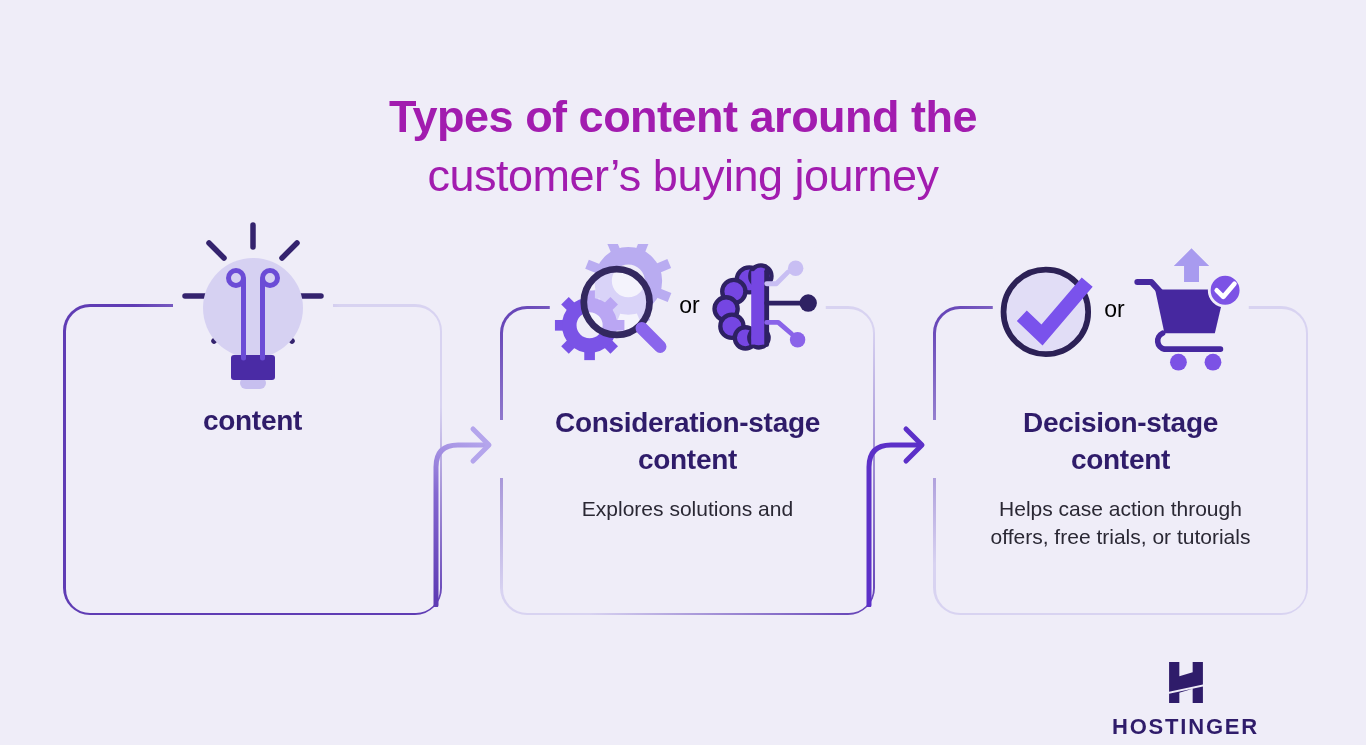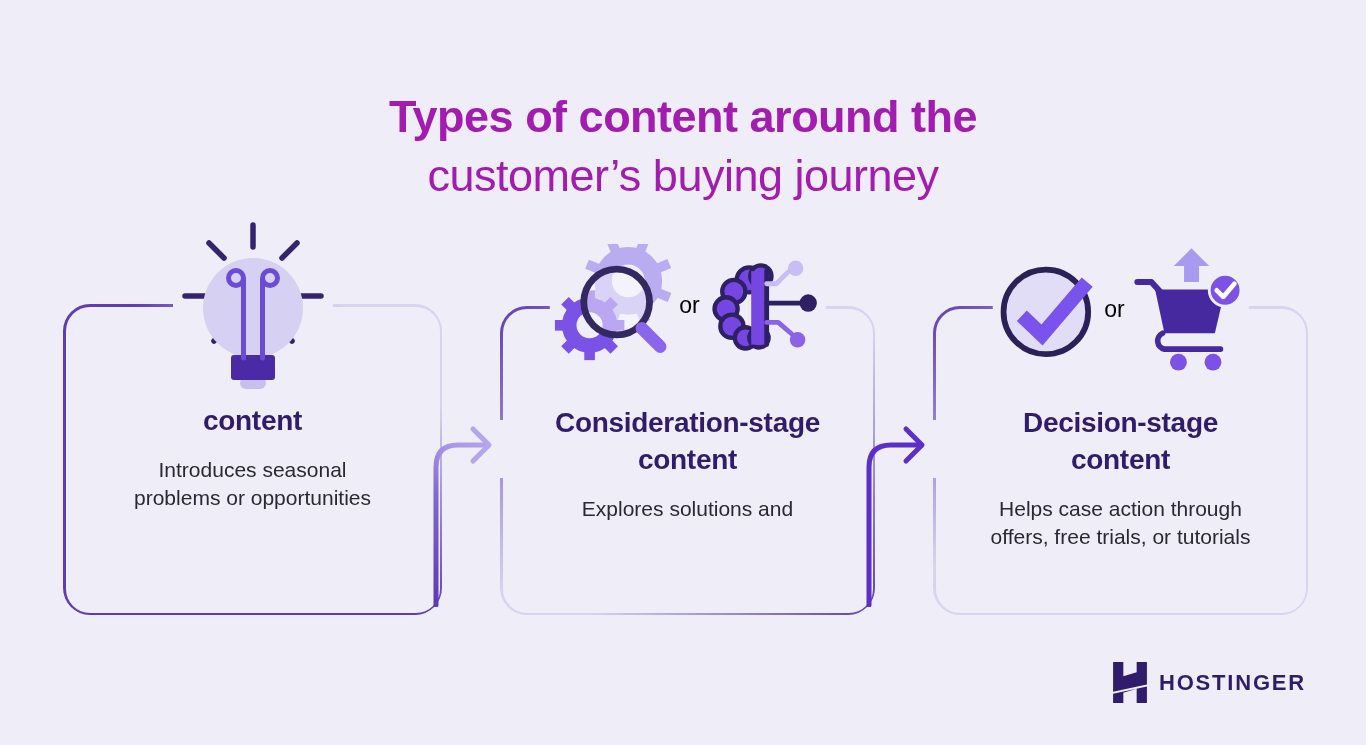--- a/index.html
+++ b/index.html
@@ -41,21 +41,21 @@
 
   
   .arrow{position:absolute;width:85px;height:200px;}
   .arrow1{left:420px;top:407px;}
   .arrow2{left:853px;top:407px;}
   .patch{position:absolute;width:12px;height:58px;top:420px;background:#EFEDF8;}
   .patch2{left:495px;}
   .patch3{left:928px;}
 
   
-  .footer{position:absolute;left:1112px;top:662px;display:flex;align-items:center;gap:11px;}
+  .footer{position:absolute;left:1112px;top:662px;display:flex;align-items:center;gap:11px;flex-direction:column;}
   .brand-text{color:#2F1C6A;font-size:22px;font-weight:700;letter-spacing:1.8px;}
 </style>
 </head>
 <body>
 
 <div class="canvas">
 
   <header class="title">
     <div class="l1">Types of content around the</div>
     <div class="l2">customer’s buying journey</div>
@@ -82,24 +82,20 @@
             <circle cx="58" cy="58" r="7.5"></circle>
             <circle cx="92" cy="58" r="7.5"></circle>
             <line x1="65.5" y1="60" x2="65.5" y2="138"></line>
             <line x1="84.5" y1="60" x2="84.5" y2="138"></line>
           </g>
         </svg>
       </div>
       <div class="heading">
         <div>content</div>
       </div>
-      <div class="desc">
-        <div>Introduces seasonal</div>
-        <div>problems or opportunities</div>
-      </div>
     </div>
   </div>
 
   <div class="card card2">
     <div class="card-inner">
       <div class="icon-area">
         <svg width="118" height="122" viewBox="0 0 122 122">
 
           <g fill="#B9ACF1">
             <g transform="rotate(22 76 36)">

